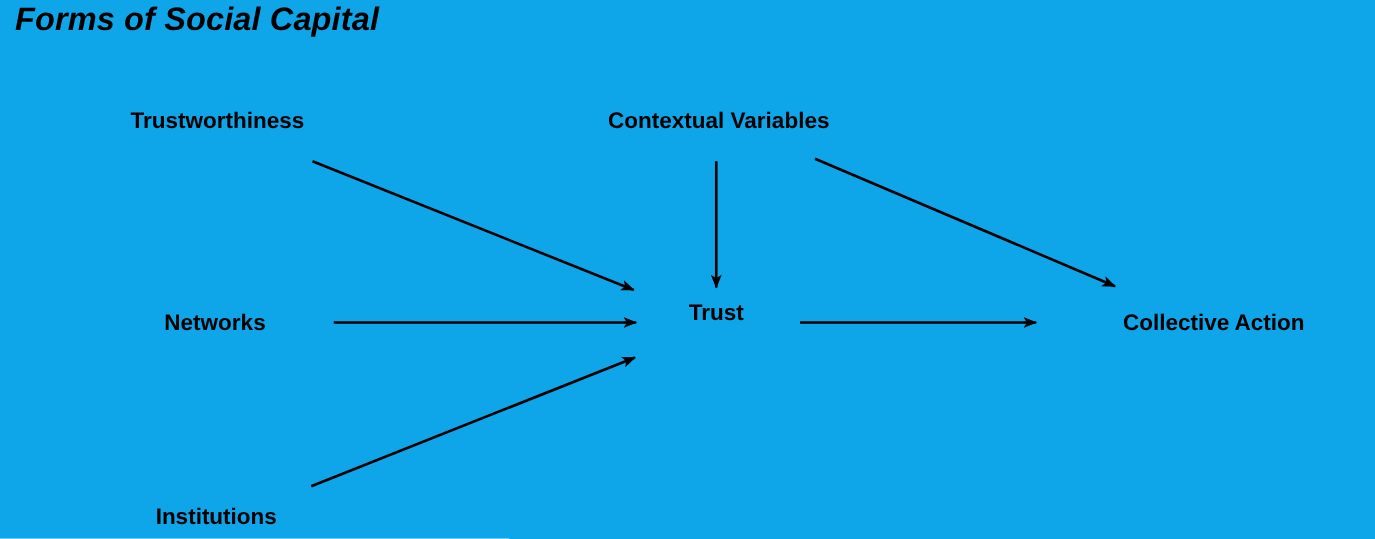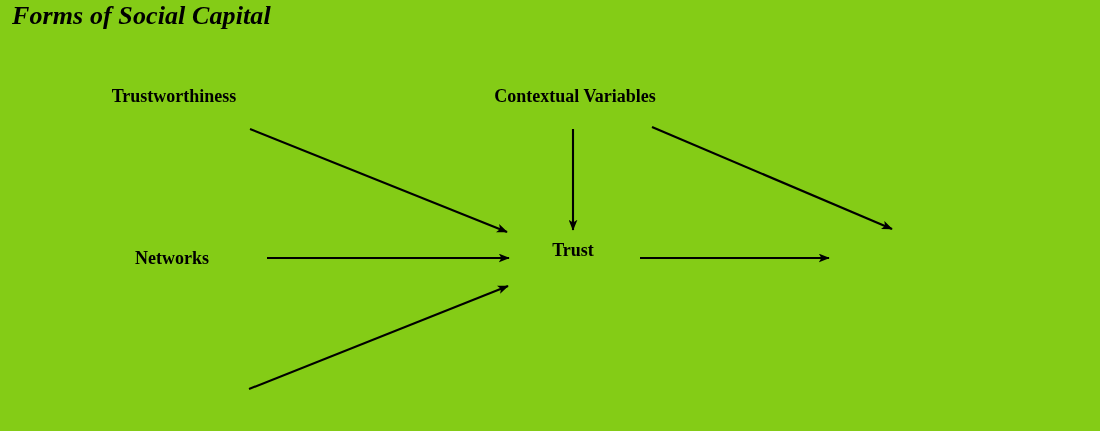--- a/index.html
+++ b/index.html
@@ -4,23 +4,23 @@
 <style>
   html, body {
     margin: 0;
     padding: 0;
     background: #ffffff;
   }
   #canvas {
     position: relative;
     width: 1100px;
     height: 431px;
-    background: #84cc16;
+    background: #0ea5e9;
     overflow: hidden;
-    font-family: Liberation Serif, serif;
+    font-family: Liberation Sans, sans-serif;
     color: #000000;
   }
   .figure-title {
     position: absolute;
     left: 12px;
     top: 1px;
     font-size: 26px;
     font-weight: bold;
     font-style: italic;
     line-height: 1.12;
@@ -68,15 +68,17 @@
   </svg>
 
   <div class="node" id="node-trustworthiness" style="left: 174px; top: 96px;">Trustworthiness</div>
 
   <div class="node" id="node-contextual-variables" style="left: 575px; top: 96px;">Contextual Variables</div>
 
   <div class="node" id="node-networks" style="left: 172px; top: 258px;">Networks</div>
 
   <div class="node" id="node-trust" style="left: 573px; top: 250px;">Trust</div>
 
+  <div class="node" id="node-collective-action" style="left: 971px; top: 258px;">Collective Action</div>
 
+  <div class="node" id="node-institutions" style="left: 173px; top: 413px;">Institutions</div>
 
 </div>
 
 </body></html>

